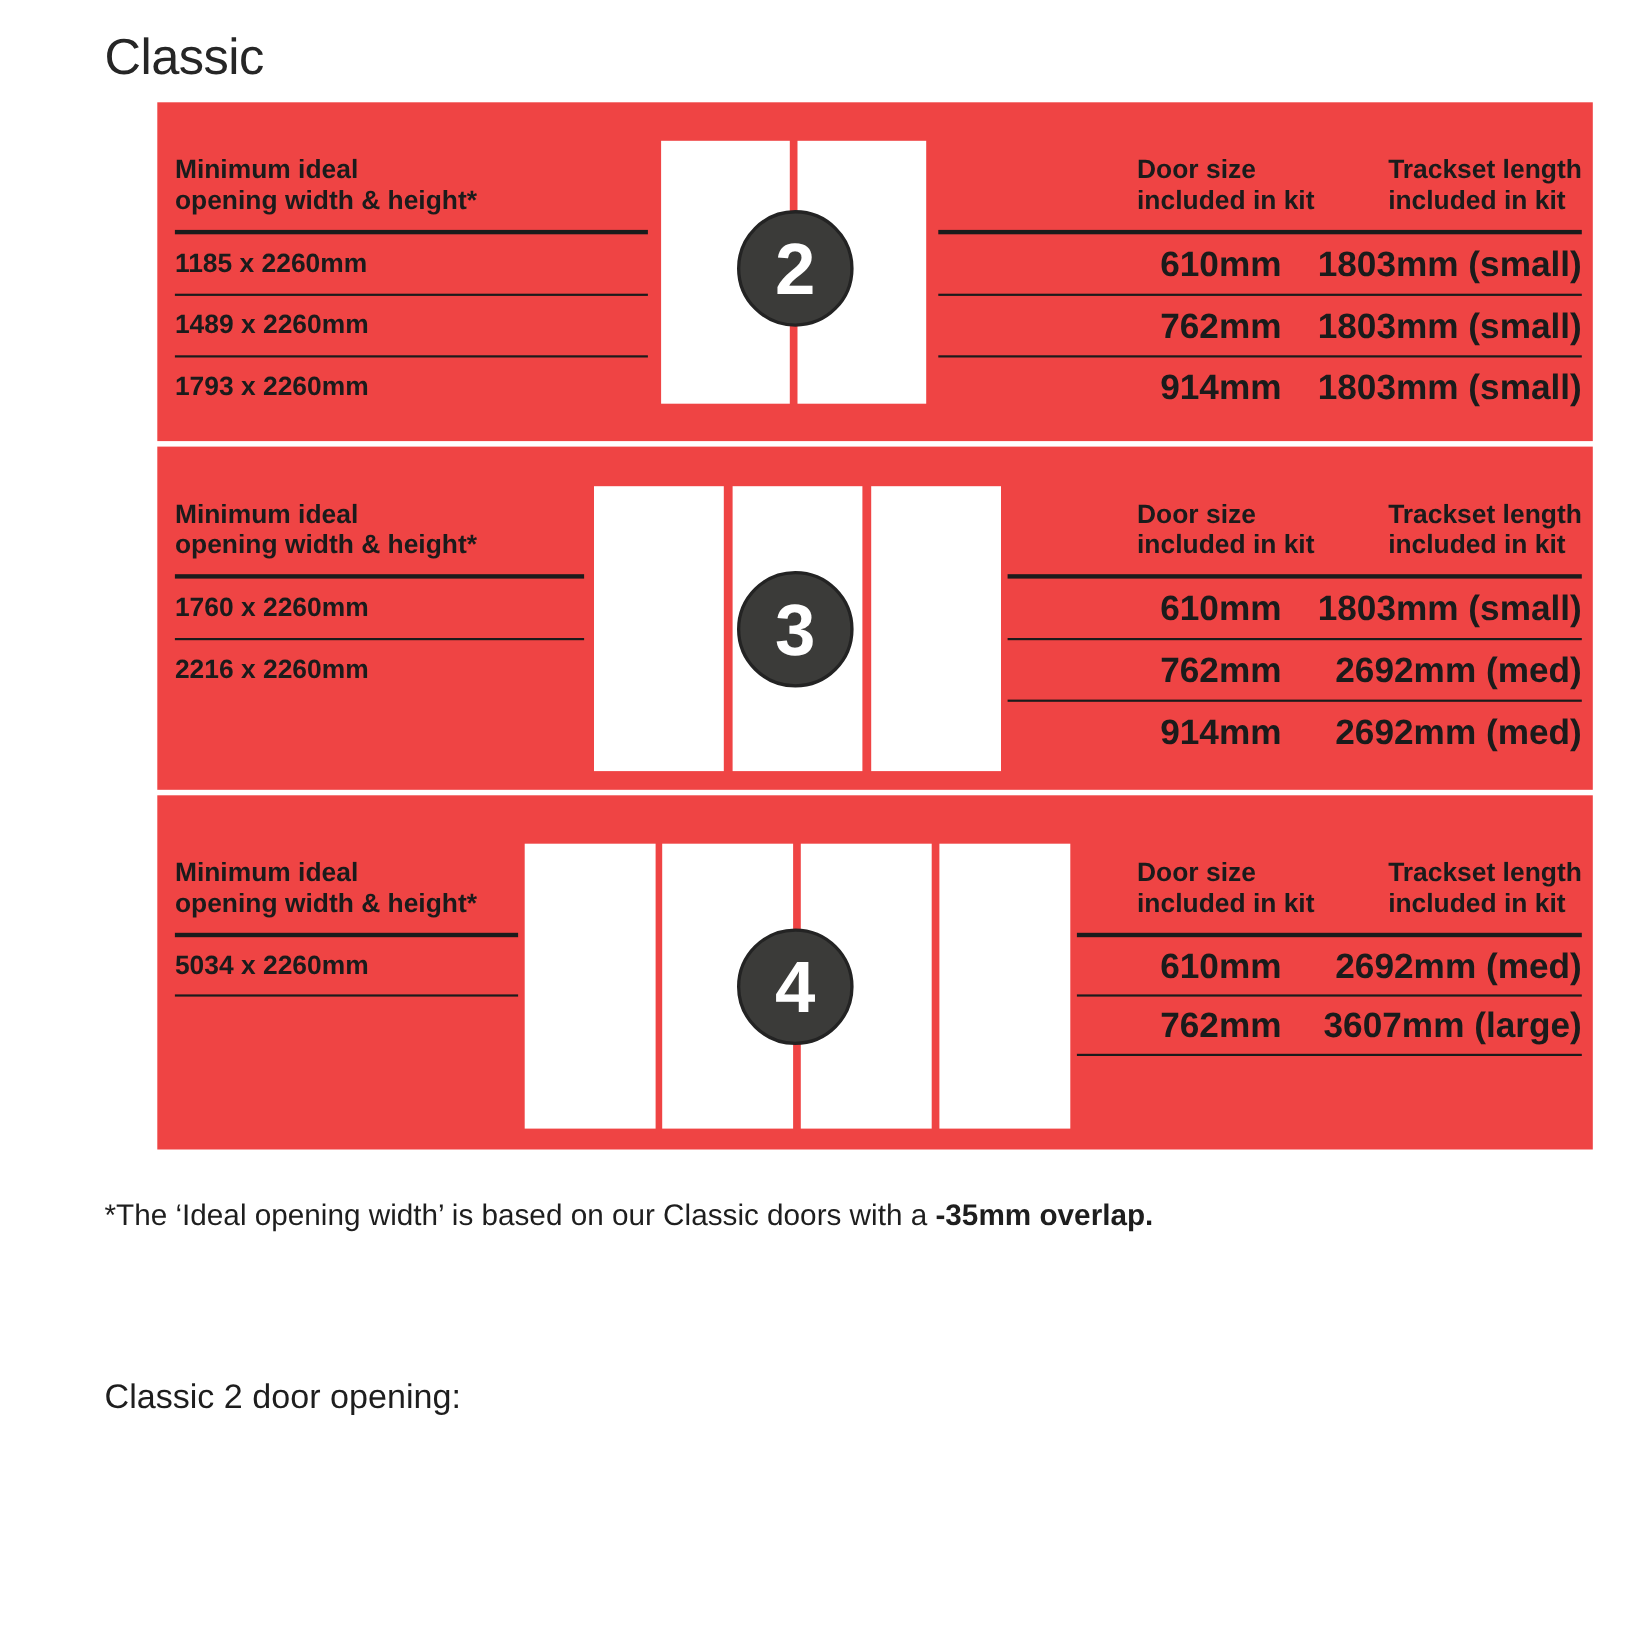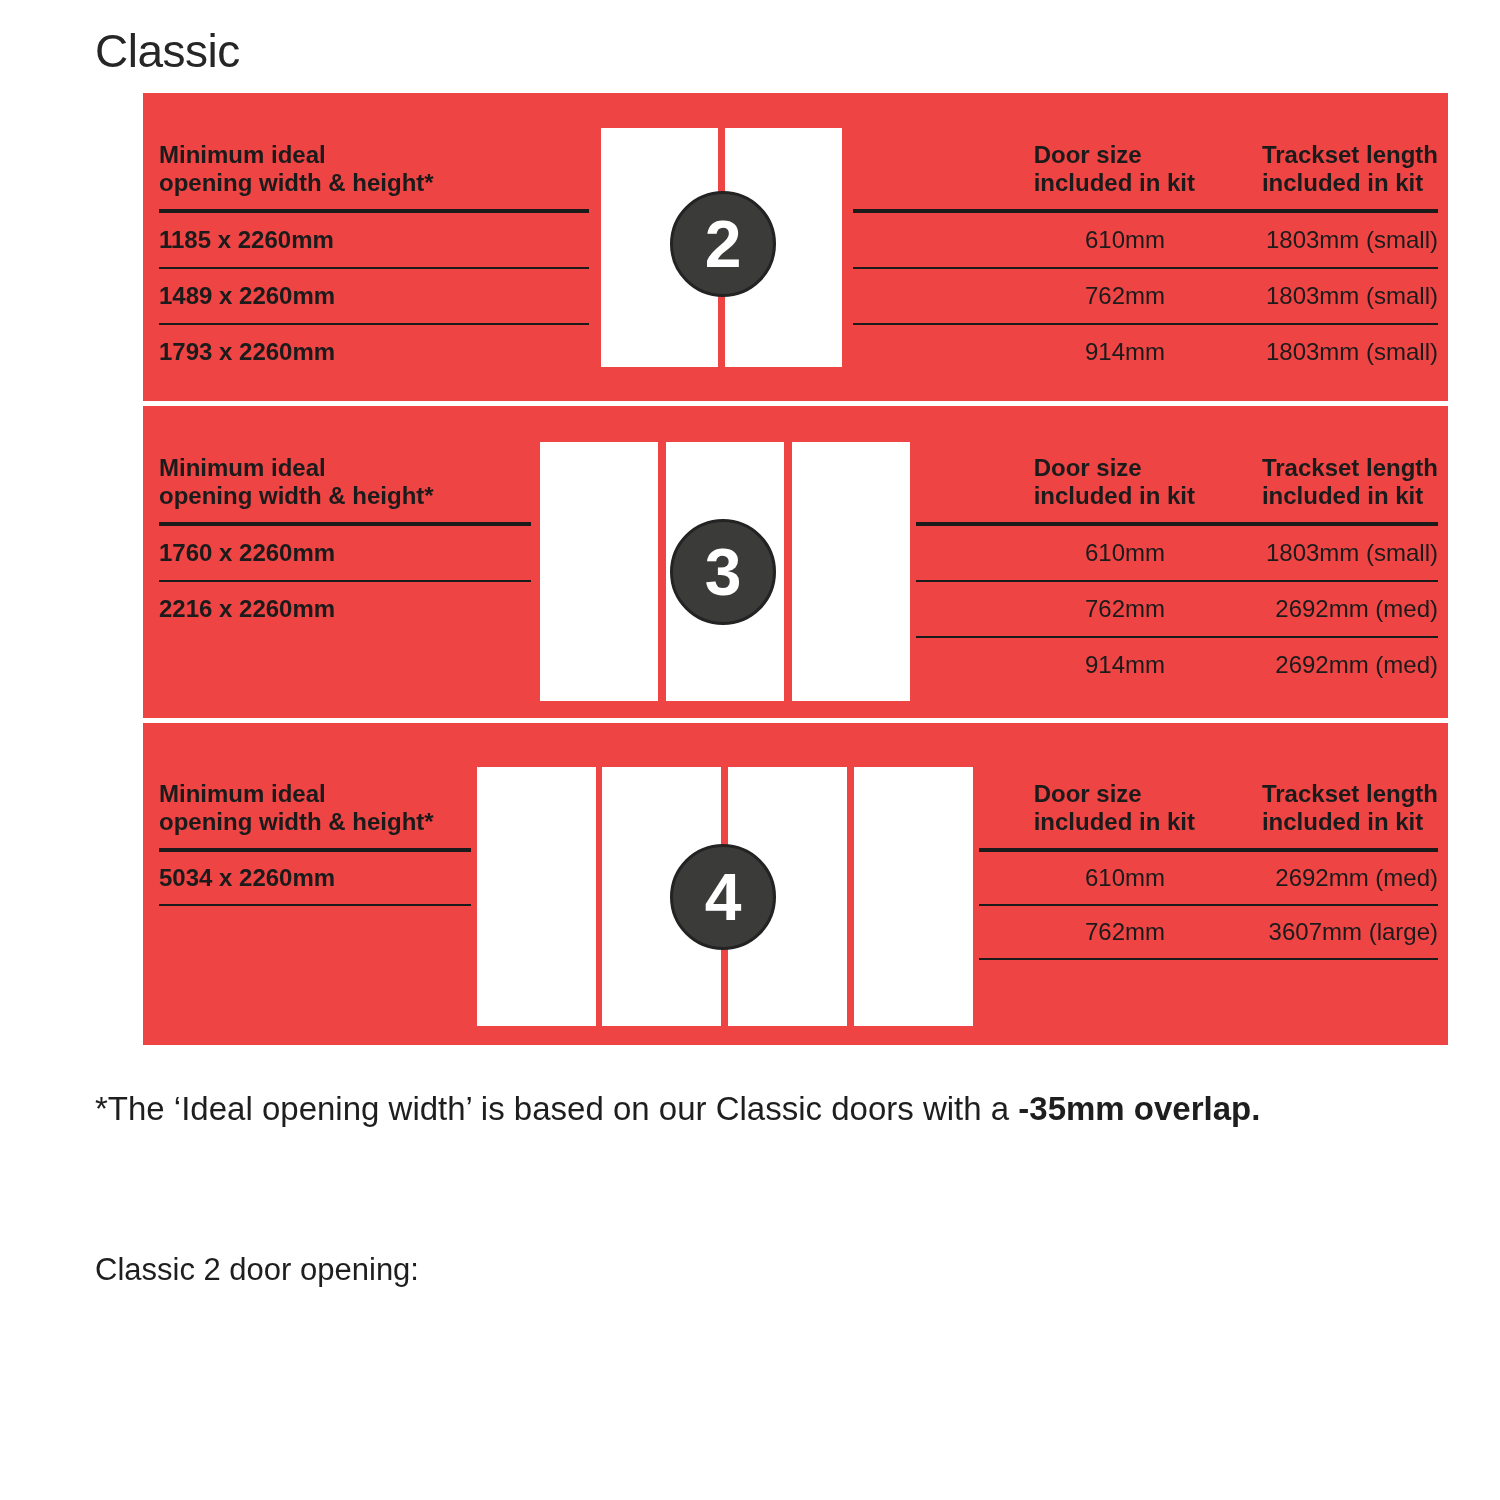--- a/index.html
+++ b/index.html
@@ -45,21 +45,21 @@
   .rgrid{display:grid;}
   .s0 .rgrid{grid-template-columns:312px 1fr;}
   .s1 .rgrid{grid-template-columns:249px 1fr;}
   .s2 .rgrid{grid-template-columns:186px 1fr;}
   .rtable .thead{display:grid;}
   .rhead-cell{text-align:right;}
   .hblk{display:inline-block;text-align:left;}
   .hblk.nudge{transform:translateX(30px);}
   .rrow{
     height:54px;align-items:center;border-bottom:2px solid #1b1b1b;
-    font-size:24px;font-weight:400;color:#1b1b1b;
+    font-size:32px;font-weight:700;color:#1b1b1b;
   }
   .s2 .rrow{height:52px;}
   .s0 .rrow:last-child,.s1 .rrow:last-child{border-bottom:none;}
   .rcell{text-align:right;}
 
   
   .door{position:absolute;background:#ffffff;}
   .s0 .door{width:117px;height:239px;top:35px;}
   .s0 .d1{left:458px}.s0 .d2{left:582px}
   .s1 .door{width:118px;height:259px;top:36px;}
@@ -73,21 +73,21 @@
     display:flex;align-items:center;justify-content:center;
     font-size:66px;font-weight:700;
   }
   .s0 .badge{left:527px;top:98px;}
   .s1 .badge{left:527px;top:113px;}
   .s2 .badge{left:527px;top:121px;}
 
   
   .footnote{
     position:absolute;left:95px;top:1090px;width:1330px;
-    font-size:33px;color:#1e1e1e;white-space:pre-wrap;font-weight:400;
+    font-size:27px;color:#1e1e1e;white-space:pre-wrap;font-weight:400;
   }
   .footnote b{font-weight:700;}
   .examples{
     position:absolute;left:95px;top:1160px;width:1360px;
     font-size:31px;line-height:44px;color:#1e1e1e;white-space:pre-wrap;font-weight:400;
   }
   .examples .heading{font-size:32px;font-weight:700;}
 </style>
 </head>
 <body>

